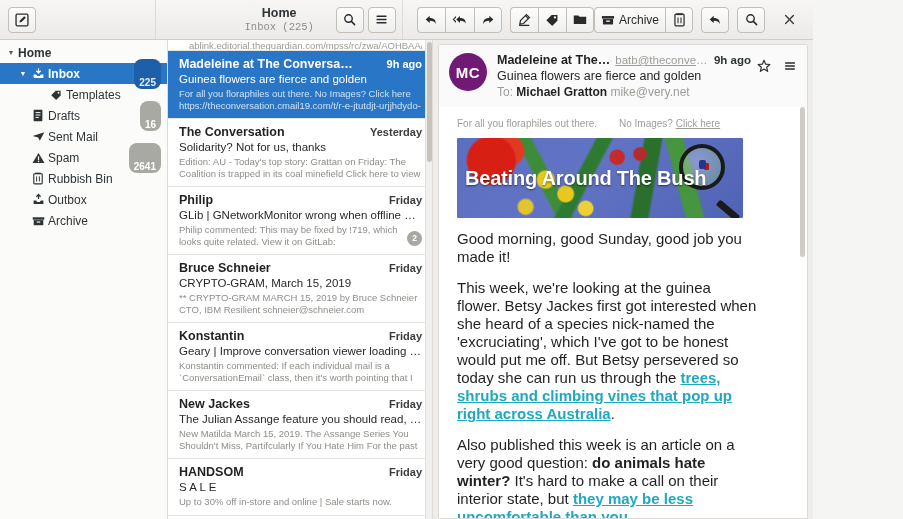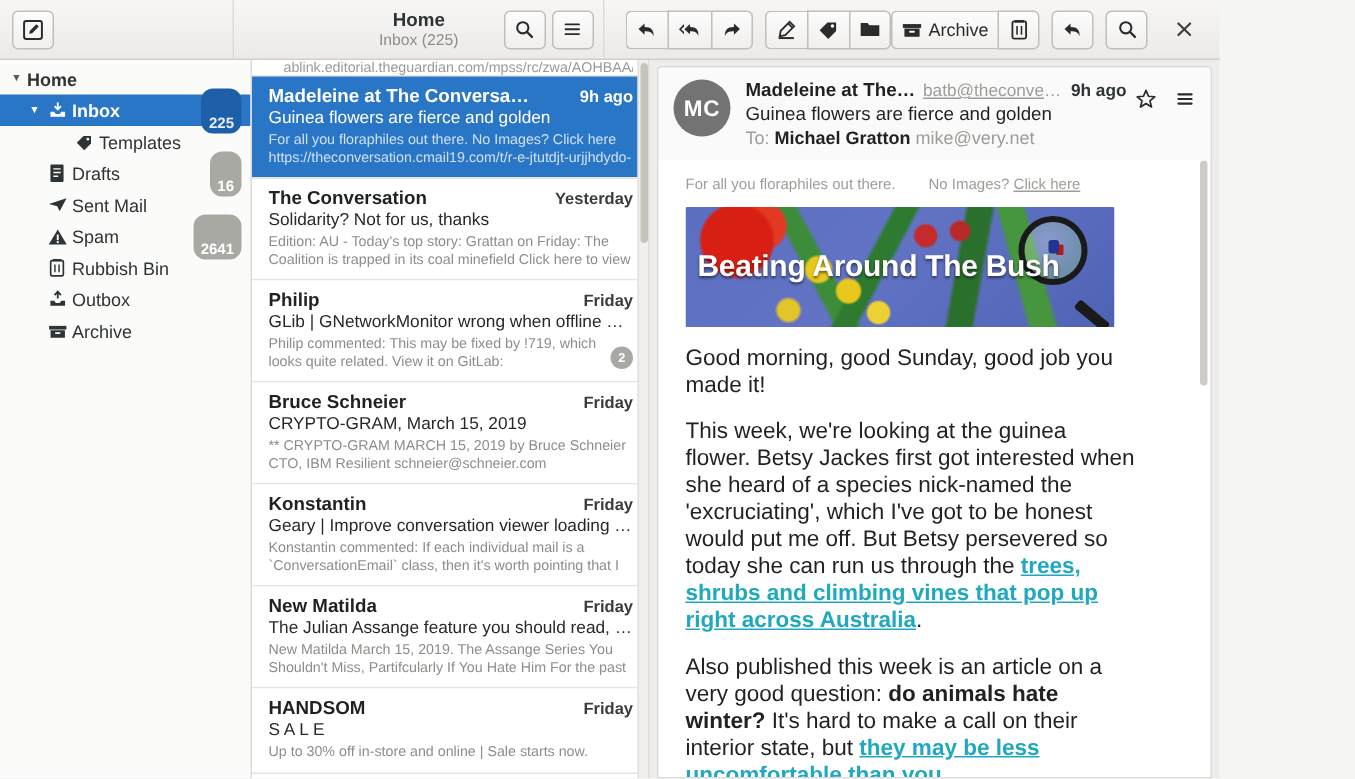--- a/index.html
+++ b/index.html
@@ -24,21 +24,21 @@
          border-radius: 4px; cursor: pointer; padding: 0 6px; color: #2b2b2b; }
   .btn.flat { background: none; border: none; }
   .btn-group { display: flex; }
   .btn-group .btn { border-radius: 0; border-right-width: 0; }
   .btn-group .btn:first-child { border-top-left-radius: 4px; border-bottom-left-radius: 4px; }
   .btn-group .btn:last-child  { border-top-right-radius: 4px; border-bottom-right-radius: 4px;
                                 border-right-width: 1px; }
 
   .title-wrap { position: absolute; left: 0; right: 0; text-align: center; pointer-events: none; }
   .title-main { font-size: 12.5px; font-weight: bold; color: #2e3436; line-height: 15px; }
-  .title-sub  { font-size: 10.5px; color: #8d8d88; line-height: 13px; }
+  .title-sub  { font-size: 10.5px; color: #8d8d88; line-height: 13px; font-family: Liberation Mono, monospace; }
 
   .arch-label { font-size: 12px; margin-left: 4px; }
   .spacer { flex: 1; }
 
   svg { display: block; }
 
   
   .body { flex: 1; display: flex; min-height: 0; }
 
   
@@ -89,21 +89,21 @@
   .scroll-trk { position: absolute; top: 0; right: 0; width: 7px; height: 100%;
                 background: #f1f0ee; border-left: 1px solid #e3e1de; }
   .scroll-thb { position: absolute; left: 1px; width: 5px; border-radius: 3px; background: #c6c3bd; }
 
   
   .read-col { flex: 1; background: #eeedeb; display: flex; flex-direction: column;
               min-width: 0; padding: 4px 5px 0 5px; overflow: hidden; }
   .mail-card { background: #fafafa; border: 1px solid #dcdad6; border-radius: 3px 3px 0 0;
                display: flex; flex-direction: column; flex: 1; min-height: 0; overflow: hidden; }
   .mail-head { display: flex; padding: 8px 10px 8px 10px; background: #fafafa; flex: 0 0 auto; }
-  .avatar { width: 38px; height: 38px; border-radius: 50%; background: #737373; color: #fff;
+  .avatar { width: 38px; height: 38px; border-radius: 50%; background: #701a75; color: #fff;
             display: flex; align-items: center; justify-content: center; font-size: 15px;
             font-weight: bold; flex: 0 0 38px; letter-spacing: .5px; }
   .head-txt { flex: 1; min-width: 0; padding-left: 10px; }
   .hrow1 { display: flex; align-items: baseline; gap: 5px; }
   .h-name { font-size: 12.5px; font-weight: bold; color: #1f2122; white-space: nowrap;
             overflow: hidden; text-overflow: ellipsis; max-width: 150px; }
   .h-addr { font-size: 11.5px; color: #9d9d98; white-space: nowrap; overflow: hidden;
             text-overflow: ellipsis; max-width: 150px; text-decoration: underline; }
   .h-time { font-size: 11.5px; font-weight: bold; color: #2e3436; white-space: nowrap; }
   .h-subj { font-size: 12.5px; color: #1f2122; margin-top: 2px; }
@@ -434,21 +434,21 @@
                 <span class="mfrom">Konstantin</span>
                 <span class="mdate">Friday</span>
               </div>
               <div class="msubj">Geary | Improve conversation viewer loading performan...</div>
               <div class="mbody">
                 <div class="mprev" style="flex: 1 1 0%;">Konstantin commented: If each individual mail is a `ConversationEmail` class, then it's worth pointing that I just m...</div>
               </div>
             </div>
             <div class="mrow">
               <div class="mtop">
-                <span class="mfrom">New Matilda</span>
+                <span class="mfrom">New Jackes</span>
                 <span class="mdate">Friday</span>
               </div>
               <div class="msubj">The Julian Assange feature you should read, particularly i...</div>
               <div class="mbody">
                 <div class="mprev" style="flex: 1 1 0%;">New Matilda March 15, 2019. The Assange Series You Shouldn't Miss, Partifcularly If You Hate Him For the past weeks, we've b...</div>
               </div>
             </div>
             <div class="mrow">
               <div class="mtop">
                 <span class="mfrom">HANDSOM</span>

